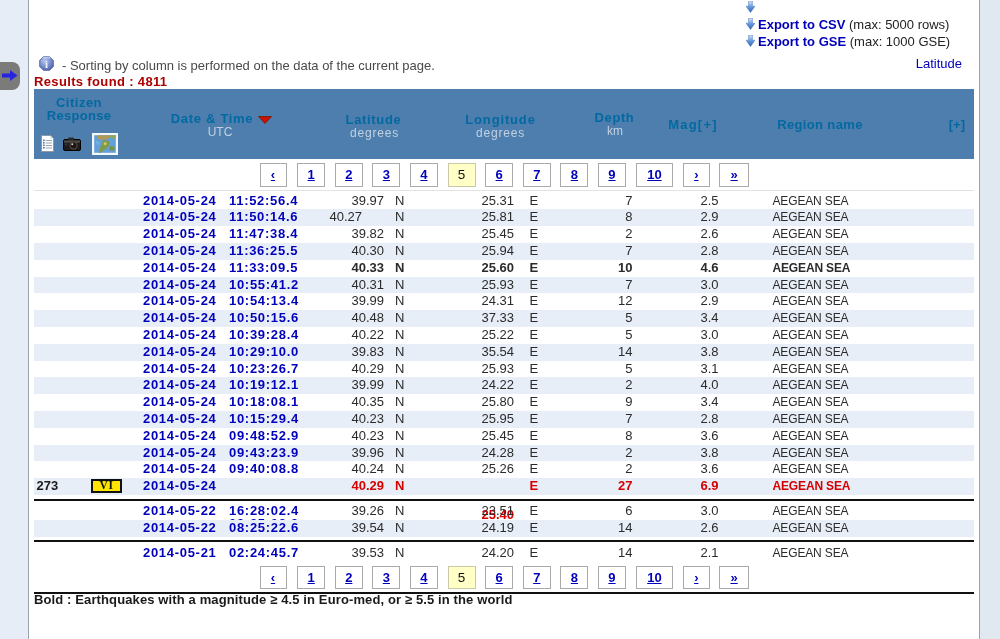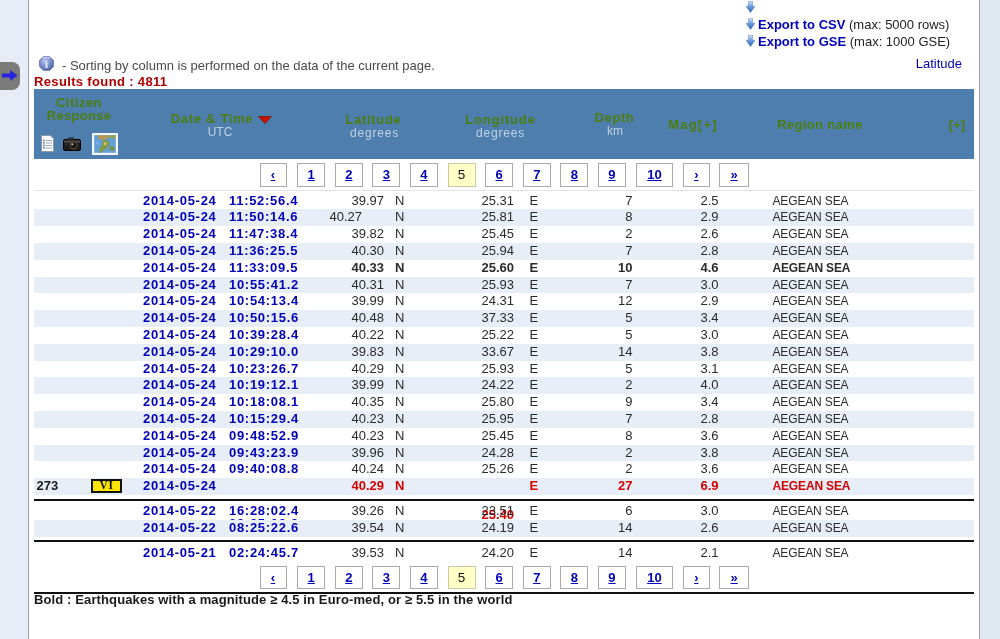--- a/index.html
+++ b/index.html
@@ -3,21 +3,21 @@
 <style>
 html,body{margin:0;padding:0;}
 body{width:1000px;height:639px;background:#ffffff;font-family:"Liberation Sans",sans-serif;overflow:hidden;}
 #page{position:relative;width:1000px;height:639px;}
 .t{position:absolute;font-size:13px;line-height:16.8px;white-space:nowrap;color:#2b2b2b;}
 .c{transform:translateX(-50%);}
 .r{text-align:right;}
 .b{font-weight:bold;}
 .navy{color:#0000bb;}
 .red{color:#d50000;}
-.wh{color:#4d7c0f;}
+.wh{color:#0369a1;}
 .sub{color:#c3d2e2;font-size:12px;}
 .pbox{position:absolute;box-sizing:border-box;height:24px;border:1px solid #aaaaaa;background:#ffffff;text-align:center;}
 .pbox a{color:#0000bb;font-weight:bold;font-size:13px;line-height:22px;text-decoration:underline;}
 a{text-decoration:underline;}
 </style></head><body>
 <div id="page">
 
 <div style="position:absolute;left:0;top:0;width:28px;height:639px;background:#e7edf6;"></div>
 <div style="position:absolute;left:28px;top:0;width:1px;height:639px;background:#9aa2ae;"></div>
 <div style="position:absolute;left:979px;top:0;width:1px;height:639px;background:#9aa2ae;"></div>
@@ -222,21 +222,21 @@
 <div class="t r" style="right:486.0px;top:327.0px;">25.22</div>
 <div class="t" style="left:529.5px;top:327.0px;">E</div>
 <div class="t r" style="right:367.5px;top:327.0px;">5</div>
 <div class="t r" style="right:281.5px;top:327.0px;">3.0</div>
 <div class="t" style="left:772.5px;top:327.0px;font-size:12px;letter-spacing:-0.15px;">AEGEAN SEA</div>
 <div style="position:absolute;left:34px;top:343.8px;width:940px;height:16.8px;background:#e8eef7;"></div>
 <div class="t b navy r" style="right:783.5px;top:343.8px;letter-spacing:0.7px;">2014-05-24</div>
 <div class="t b navy" style="left:229.0px;top:343.8px;letter-spacing:0.7px;">10:29:10.0</div>
 <div class="t r" style="right:616.0px;top:343.8px;">39.83</div>
 <div class="t" style="left:395.0px;top:343.8px;">N</div>
-<div class="t r" style="right:486.0px;top:343.8px;">33.67</div>
+<div class="t r" style="right:486.0px;top:343.8px;">35.54</div>
 <div class="t" style="left:529.5px;top:343.8px;">E</div>
 <div class="t r" style="right:367.5px;top:343.8px;">14</div>
 <div class="t r" style="right:281.5px;top:343.8px;">3.8</div>
 <div class="t" style="left:772.5px;top:343.8px;font-size:12px;letter-spacing:-0.15px;">AEGEAN SEA</div>
 <div class="t b navy r" style="right:783.5px;top:360.6px;letter-spacing:0.7px;">2014-05-24</div>
 <div class="t b navy" style="left:229.0px;top:360.6px;letter-spacing:0.7px;">10:23:26.7</div>
 <div class="t r" style="right:616.0px;top:360.6px;">40.29</div>
 <div class="t" style="left:395.0px;top:360.6px;">N</div>
 <div class="t r" style="right:486.0px;top:360.6px;">25.93</div>
 <div class="t" style="left:529.5px;top:360.6px;">E</div>

